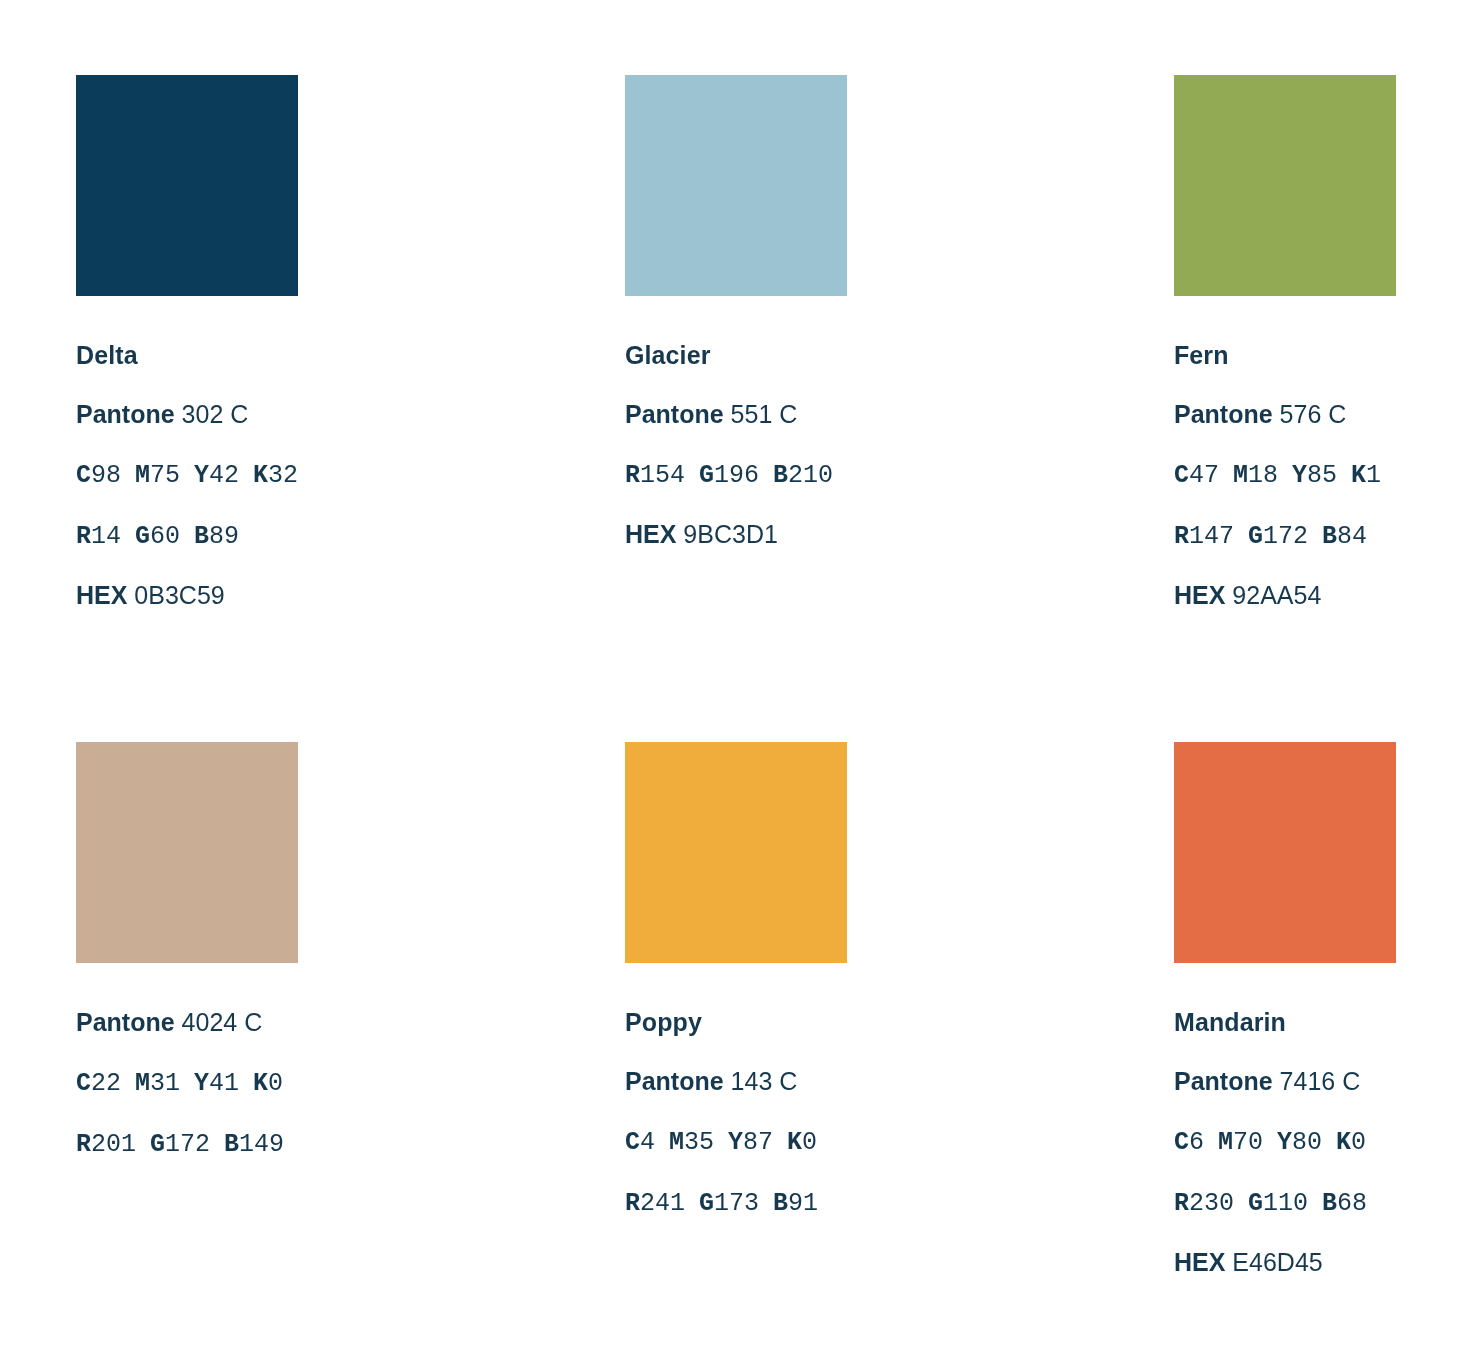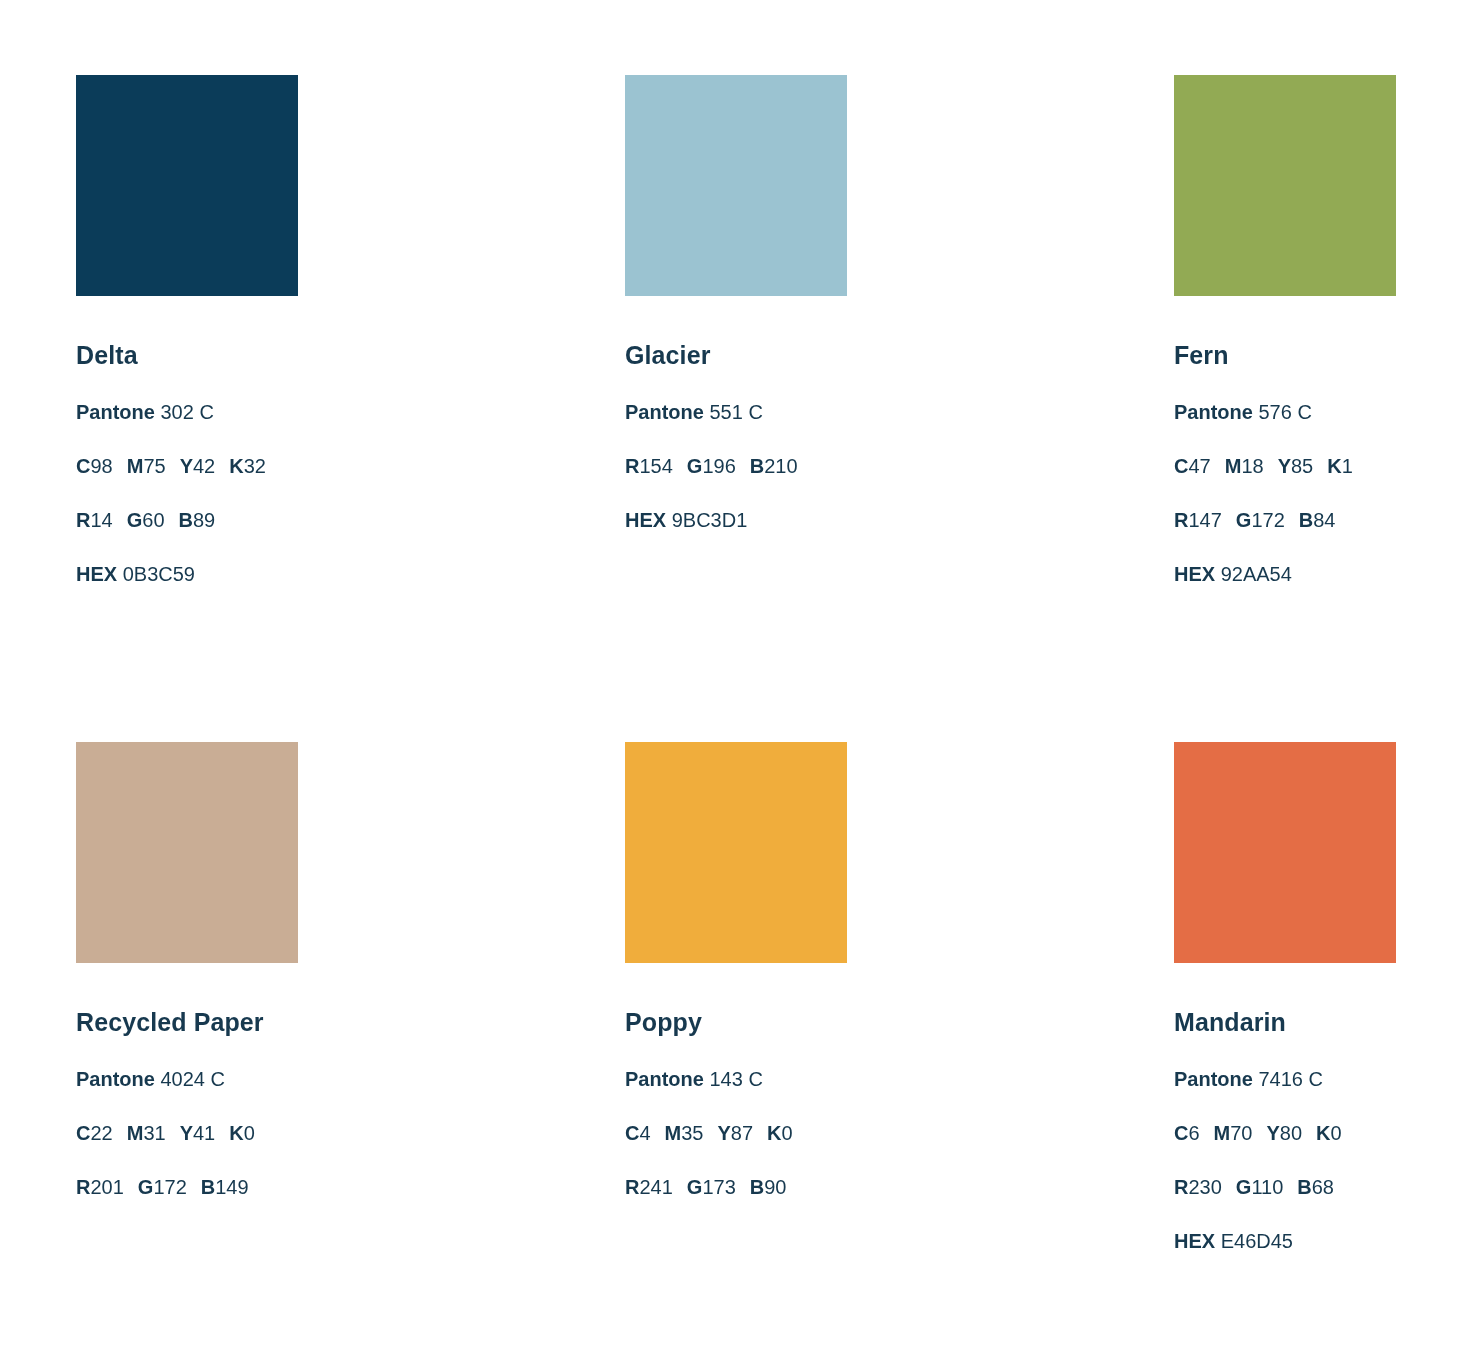--- a/index.html
+++ b/index.html
@@ -37,37 +37,38 @@
   }
   .swatch-name {
     font-size: 25px;
     font-weight: 700;
     letter-spacing: 0.1px;
     line-height: 1;
     margin-bottom: 34px;
     white-space: nowrap;
   }
   .spec-line {
-    font-size: 20px;
+    font-size: 25px;
     font-weight: 400;
     line-height: 1;
     margin-bottom: 34px;
     white-space: nowrap;
   }
   .spec-line:last-child {
     margin-bottom: 0;
   }
   .lbl {
     font-weight: 700;
   }
   .val {
     font-weight: 400;
   }
   .chan {
     margin-right: 14px;
+    font-family: Liberation Mono, monospace;
   }
   .chan:last-child {
     margin-right: 0;
   }
 </style>
 </head>
 <body style="background-color: rgb(255, 255, 255); color: rgb(23, 57, 79);">
 
 <div class="palette-grid">
 
@@ -127,21 +128,20 @@
       <div class="spec-line">
         <span class="lbl">HEX</span>
         <span class="val">92AA54</span>
       </div>
     </div>
   </div>
 
   <div class="swatch-card">
     <div class="swatch-chip" style="background-color: rgb(201, 173, 149);"></div>
     <div class="swatch-info">
-      <div class="swatch-name">Recycled Paper</div>
       <div class="spec-line">
         <span class="lbl">Pantone</span>
         <span class="val">4024 C</span>
       </div>
       <div class="spec-line">
         <span class="chan"><span class="lbl">C</span><span class="val">22</span></span><span class="chan"><span class="lbl">M</span><span class="val">31</span></span><span class="chan"><span class="lbl">Y</span><span class="val">41</span></span><span class="chan"><span class="lbl">K</span><span class="val">0</span></span>
       </div>
       <div class="spec-line">
         <span class="chan"><span class="lbl">R</span><span class="val">201</span></span><span class="chan"><span class="lbl">G</span><span class="val">172</span></span><span class="chan"><span class="lbl">B</span><span class="val">149</span></span>
       </div>
@@ -153,21 +153,21 @@
     <div class="swatch-info">
       <div class="swatch-name">Poppy</div>
       <div class="spec-line">
         <span class="lbl">Pantone</span>
         <span class="val">143 C</span>
       </div>
       <div class="spec-line">
         <span class="chan"><span class="lbl">C</span><span class="val">4</span></span><span class="chan"><span class="lbl">M</span><span class="val">35</span></span><span class="chan"><span class="lbl">Y</span><span class="val">87</span></span><span class="chan"><span class="lbl">K</span><span class="val">0</span></span>
       </div>
       <div class="spec-line">
-        <span class="chan"><span class="lbl">R</span><span class="val">241</span></span><span class="chan"><span class="lbl">G</span><span class="val">173</span></span><span class="chan"><span class="lbl">B</span><span class="val">90</span></span>
+        <span class="chan"><span class="lbl">R</span><span class="val">241</span></span><span class="chan"><span class="lbl">G</span><span class="val">173</span></span><span class="chan"><span class="lbl">B</span><span class="val">91</span></span>
       </div>
     </div>
   </div>
 
   <div class="swatch-card">
     <div class="swatch-chip" style="background-color: rgb(228, 109, 69);"></div>
     <div class="swatch-info">
       <div class="swatch-name">Mandarin</div>
       <div class="spec-line">
         <span class="lbl">Pantone</span>

